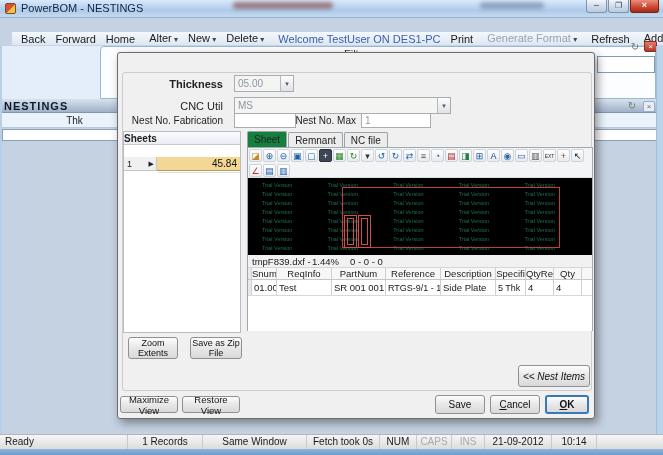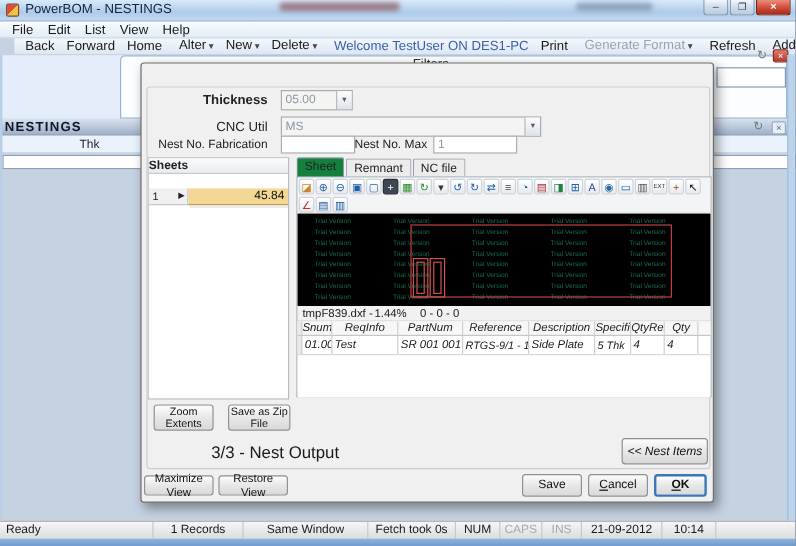--- a/index.html
+++ b/index.html
@@ -160,21 +160,21 @@
   .sheet-rect { left:94px; top:9px; width:218px; height:61px; }
   .part { position:absolute; border:1px solid #d05050; }
   .part-inner { position:absolute; left:2px; top:2px; right:2px; bottom:2px; border:1px solid #d05050; }
   .part1 { left:96px; top:37px; width:13px; height:33px; }
   .part2 { left:110px; top:37px; width:13px; height:33px; }
   .cad-status { position:absolute; left:0; top:107px; width:344px; height:13px;
     background:#f1f1f1; border-bottom:1px solid #d6d6d6; font-size:9.5px; line-height:13px; }
   .cs-file { position:absolute; left:4px; } .cs-pct { position:absolute; left:64px; } .cs-cnt { position:absolute; left:102px; }
   
   .rgrid { position:absolute; left:0; top:120px; width:344px; height:63px; background:#fff; font-size:9.5px; }
-  .ghead, .grow { display:flex;font-style:italic; }
+  .ghead, .grow { display:flex; }
   .ghead { height:12px; background:#f7f7f7; border-bottom:1px solid #c6c6c6; line-height:12px; color:#222; }
   .grow { height:16px; border-bottom:1px solid #d8d8d8; }
   .gc { border-right:1px solid #d0d0d0; overflow:hidden; white-space:nowrap; padding:0 2px; }
   .ghead .gc { text-align:center; padding:0; }
   .ind { width:4px; padding:0; background:#e8e8e8; }
   .cSnum { width:25px; } .cReq { width:55px; } .cPart { width:54px; } .cRef { width:55px; }
   .cDesc { width:55px; } .cSpec { width:30px; } .cQtyRe { width:28px; } .cQty { width:28px; }
   .gfill { flex:1; border-right:none; }
   .grow .gc { line-height:15px; }
   .r-num { text-align:right; }
@@ -191,27 +191,20 @@
     <div class="title-text">PowerBOM - NESTINGS</div>
     <div class="blur-blob blob-a"></div>
     <div class="blur-blob blob-b"></div>
     <div class="winbtns">
       <div class="wbtn minimize"></div>
       <div class="wbtn maximize"></div>
       <div class="wbtn close"></div>
     </div>
   </div>
 
-  <div class="menubar">
-    <span class="menu-item">File</span>
-    <span class="menu-item">Edit</span>
-    <span class="menu-item">List</span>
-    <span class="menu-item">View</span>
-    <span class="menu-item">Help</span>
-  </div>
 
   <div class="toolbar">
     <span class="tbtn">Back</span>
     <span class="tbtn">Forward</span>
     <span class="tbtn">Home</span>
     <span class="tsep"></span>
     <span class="tbtn dd">Alter</span>
     <span class="tbtn dd">New</span>
     <span class="tbtn dd">Delete</span>
     <span class="tsep"></span>
@@ -398,21 +391,20 @@
           <span class="gc cSpec two-line">
               <span>5 Thk</span>
             </span>
           <span class="gc cQtyRe">4</span>
           <span class="gc cQty">4</span>
           <span class="gc gfill"></span>
         </div>
       </div>
     </div>
 
-    <div class="nest-output">3/3 - Nest Output</div>
     <div class="btn btn-nestitems">&lt;&lt; Nest Items</div>
     <div class="btn btn-maximize">Maximize View</div>
     <div class="btn btn-restore">Restore View</div>
     <div class="btn btn-save">Save</div>
     <div class="btn btn-cancel">
         <span class="ulf">Cancel</span>
       </div>
     <div class="btn btn-ok">
         <span class="ulf">OK</span>
       </div>

